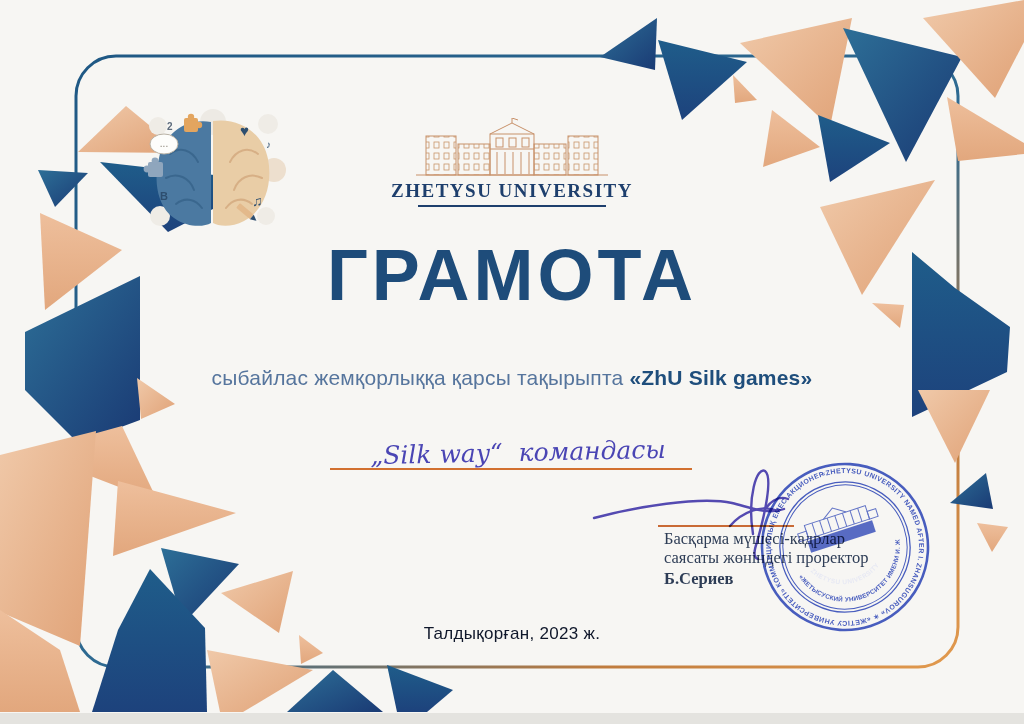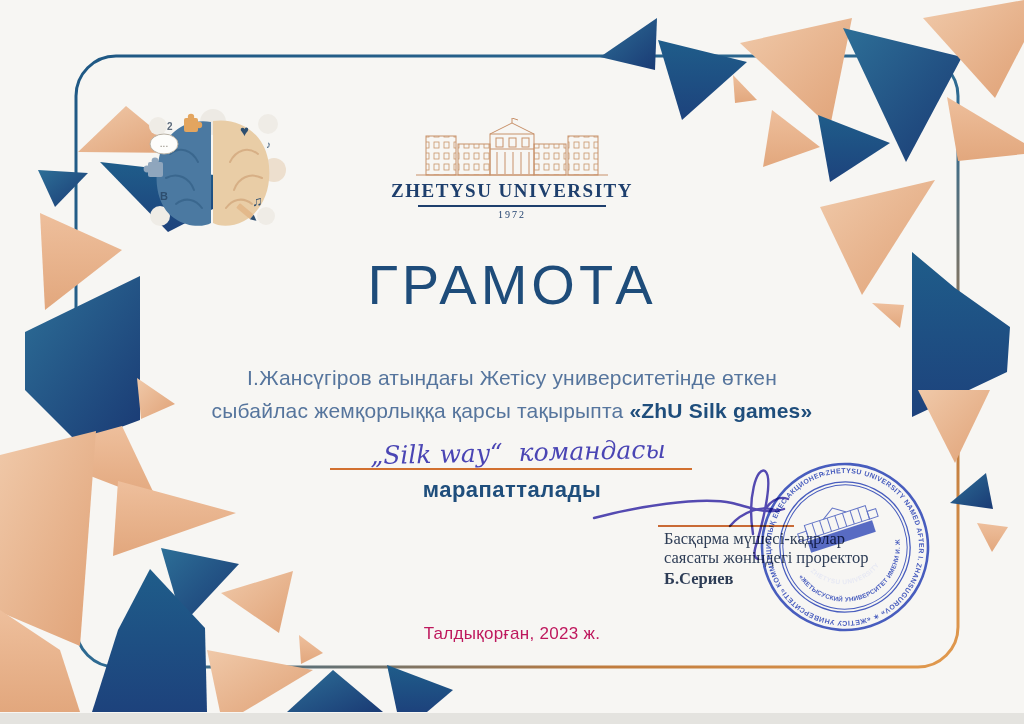--- a/index.html
+++ b/index.html
@@ -7,39 +7,39 @@
         font-family:"Liberation Sans", sans-serif;}
   svg{display:block;}
   .decor{position:absolute;left:0;top:0;}
   .brain{position:absolute;left:140px;top:104px;}
   .uni-logo{position:absolute;left:362px;top:118px;width:300px;text-align:center;}
   .uni-building{margin:0 auto;}
   .uni-name{margin-top:2px;font-family:"Liberation Serif", serif;font-weight:600;
             font-size:19px;letter-spacing:1.5px;color:#1e3f6d;white-space:nowrap;}
   .uni-rule{width:188px;height:2px;background:#1e3f6d;margin:3px auto 2px auto;}
   .uni-year{font-family:"Liberation Serif", serif;font-size:10px;letter-spacing:2px;color:#1e3f6d;}
-  .title{position:absolute;left:0;right:0;top:234px;margin:18px;text-align:center;
-         font-size:56px;font-weight:400;letter-spacing:4px;color:#1e4c7a;}
+  .title{position:absolute;left:0;right:0;top:234px;margin:0;text-align:center;
+         font-size:72px;font-weight:700;letter-spacing:4px;color:#1e4c7a;}
   .body-text{position:absolute;left:0;right:0;top:361px;text-align:center;
              font-size:21px;line-height:33px;color:#56759d;letter-spacing:.2px;}
   .body-text strong{color:#1f4e7c;font-weight:700;}
   .handwritten{position:absolute;left:318px;top:438px;width:400px;text-align:center;
                font-family:"DejaVu Serif", serif;font-style:italic;font-weight:500;
                font-size:25px;color:#4a45b4;transform:rotate(-1.2deg);white-space:pre;}
   .hand-line{position:absolute;left:330px;top:468px;width:362px;height:2px;background:#d2702f;}
   .award{position:absolute;left:0;right:0;top:477px;text-align:center;
          font-size:22px;font-weight:700;letter-spacing:.5px;color:#1f4e7c;}
   .sig-line{position:absolute;left:658px;top:525px;width:136px;height:2px;background:#c96a35;}
   .sig-block{position:absolute;left:664px;top:529px;width:250px;text-align:left;
              font-family:"Liberation Serif", serif;font-size:16.5px;line-height:19px;color:#2e3d56;}
   .sig-name{font-weight:700;margin-top:2px;}
   .signature-ink{position:absolute;left:580px;top:452px;mix-blend-mode:multiply;}
   .stamp{position:absolute;left:734px;top:436px;mix-blend-mode:multiply;opacity:.92;}
   .footer{position:absolute;left:0;right:0;top:624px;text-align:center;
-          font-size:17px;color:#be185d;letter-spacing:.3px;}
+          font-size:17px;color:#0f172a;letter-spacing:.3px;}
   .scan-edge{position:absolute;left:0;bottom:0;width:100%;height:11px;background:#e4e3df;}
 </style>
 </head>
 <body>
 
 <div class="page">
 
   <svg class="decor" width="1024" height="724" viewBox="0 0 1024 724">
     <defs>
       <linearGradient id="gN" x1="0" y1="0" x2="1" y2="1">
@@ -175,34 +175,31 @@
           <line x1="109" y1="34" x2="109" y2="56"></line>
         <line x1="117" y1="34" x2="117" y2="56"></line>
         <rect x="84" y="20" width="7" height="9"></rect>
           <rect x="97" y="20" width="7" height="9"></rect>
         <rect x="110" y="20" width="7" height="9"></rect>
         <line x1="78" y1="31" x2="122" y2="31"></line>
       </g>
     </svg>
     <div class="uni-name">ZHETYSU UNIVERSITY</div>
     <div class="uni-rule"></div>
-    <div class="uni-year">1972</div>
   </div>
 
   <h1 class="title">ГРАМОТА</h1>
 
   <div class="body-text">
-    <div>І.Жансүгіров атындағы Жетісу университетінде өткен</div>
     <div><span>сыбайлас жемқорлыққа қарсы тақырыпта </span><strong>«ZhU Silk games»</strong></div>
   </div>
 
   <div class="handwritten">„Silk way“  командасы</div>
   <div class="hand-line"></div>
 
-  <div class="award">марапатталады</div>
 
   <div class="sig-line"></div>
   <div class="sig-block">
     <div>Басқарма мүшесі-кадрлар</div>
     <div>саясаты жөніндегі проректор</div>
     <div class="sig-name">Б.Сериев</div>
   </div>
 
   <svg class="signature-ink" width="260" height="120" viewBox="0 0 260 120">
     <g fill="none" stroke="#574cba" stroke-width="2.4" stroke-linecap="round">

